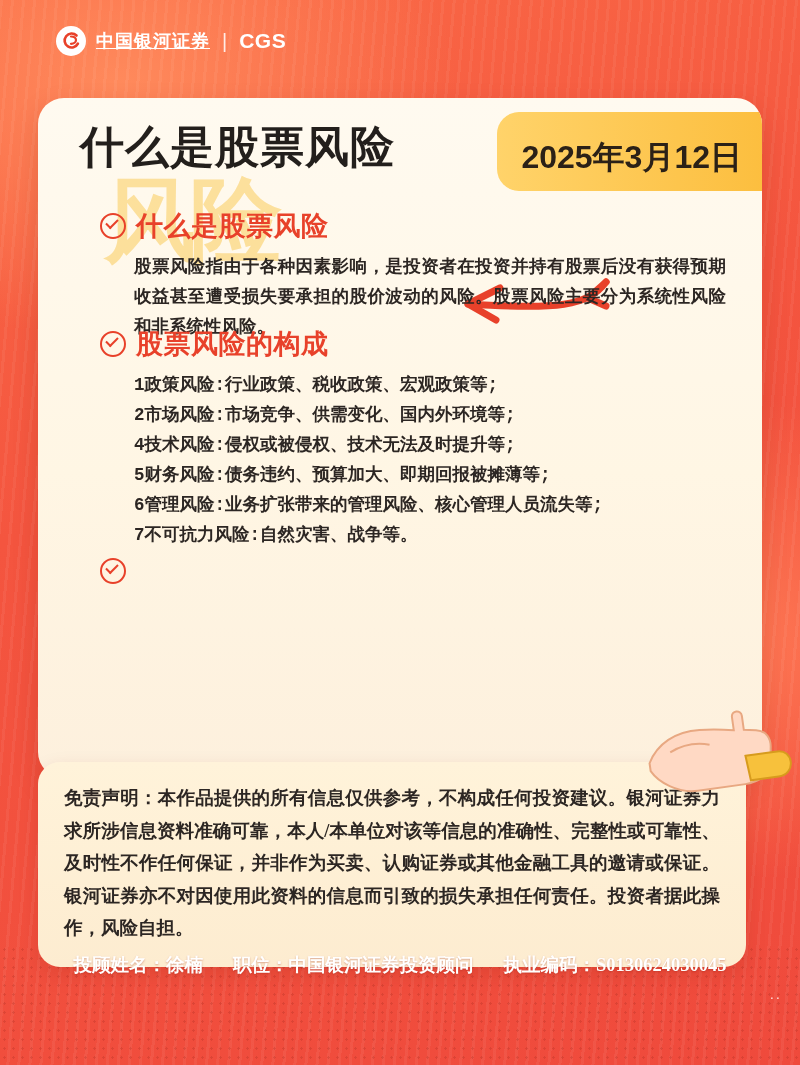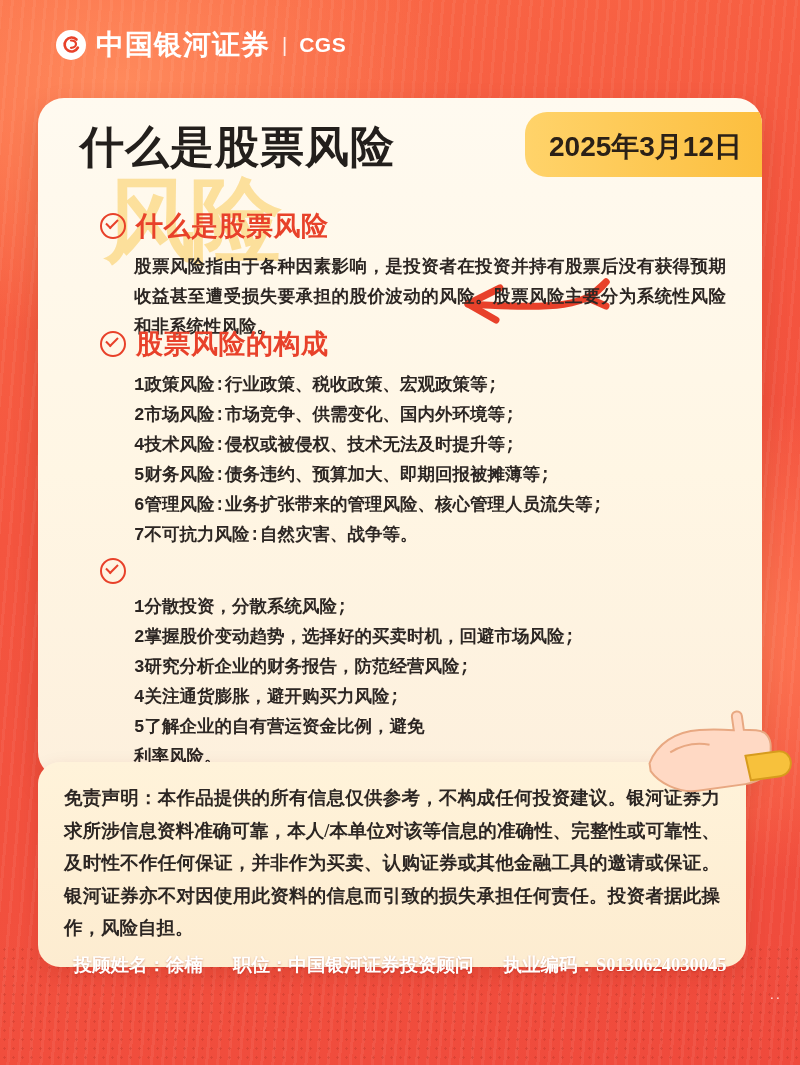--- a/index.html
+++ b/index.html
@@ -55,23 +55,24 @@
     width: 30px; height: 30px;
     border-radius: 50%;
     background: #ffffff;
     display: flex;
     align-items: center;
     justify-content: center;
   }
   .logo-mark svg { display: block; }
   .brand-cn {
     color: #ffffff;
-    font-size: 28px;
+    font-size: 18px;
     font-weight: 700;
     letter-spacing: 1px;
+    text-decoration: underline;
   }
   .brand-div {
     color: rgba(255,255,255,.85);
     font-size: 20px;
     font-weight: 400;
     margin: 0 2px;
   }
   .brand-en {
     color: #ffffff;
     font-size: 21px;
@@ -109,23 +110,23 @@
     color: #231f1c;
     letter-spacing: 1px;
     font-family: "Liberation Serif", serif;
   }
 
   .date-badge {
     position: absolute;
     top: 14px; right: -6px;
     background: linear-gradient(90deg, #ffd36a 0%, #fcbe3e 100%);
     color: #2b2117;
-    font-size: 28px;
-    font-weight: 700;
-    padding: 16px 26px 11px 24px;
+    font-size: 32px;
+    font-weight: 700;
+    padding: 24px 26px 11px 24px;
     border-radius: 22px 0 0 22px;
   }
 
   
   .arrow-doodle {
     position: absolute;
     top: 178px; left: 400px;
     width: 180px; height: 60px;
   }
 
@@ -287,28 +288,20 @@
       <p>5财务风险:债务违约、预算加大、即期回报被摊薄等;</p>
       <p>6管理风险:业务扩张带来的管理风险、核心管理人员流失等;</p>
       <p>7不可抗力风险:自然灾害、战争等。</p>
     </div>
   </div>
 
   <div class="section" style="top:460px;">
     <div class="sec-head">
       <span class="check-icon"></span>
     </div>
-    <div class="sec-body">
-      <p>1分散投资，分散系统风险;</p>
-      <p>2掌握股价变动趋势，选择好的买卖时机，回避市场风险;</p>
-      <p>3研究分析企业的财务报告，防范经营风险;</p>
-      <p>4关注通货膨胀，避开购买力风险;</p>
-      <p>5了解企业的自有营运资金比例，避免</p>
-      <p>利率风险。</p>
-    </div>
   </div>
 </div>
 
 <div class="disclaimer">
   <p>免责声明：本作品提供的所有信息仅供参考，不构成任何投资建议。银河证券力求所涉信息资料准确可靠，本人/本单位对该等信息的准确性、完整性或可靠性、及时性不作任何保证，并非作为买卖、认购证券或其他金融工具的邀请或保证。银河证券亦不对因使用此资料的信息而引致的损失承担任何责任。投资者据此操作，风险自担。</p>
 </div>
 
 <span class="hand">
   <svg width="150" height="95" viewBox="0 0 150 95">
     <path d="M8 54 C18 36 38 26 62 28 C74 29 86 31 96 33 L96 20 C96 13 106 13 106 20 L106 34 L118 36 C128 38 132 46 130 56 L128 70 C126 82 114 88 100 88 L52 88 C32 88 14 74 8 62 Z" fill="#ffd9c4" stroke="#e8a882" stroke-width="2"></path>

